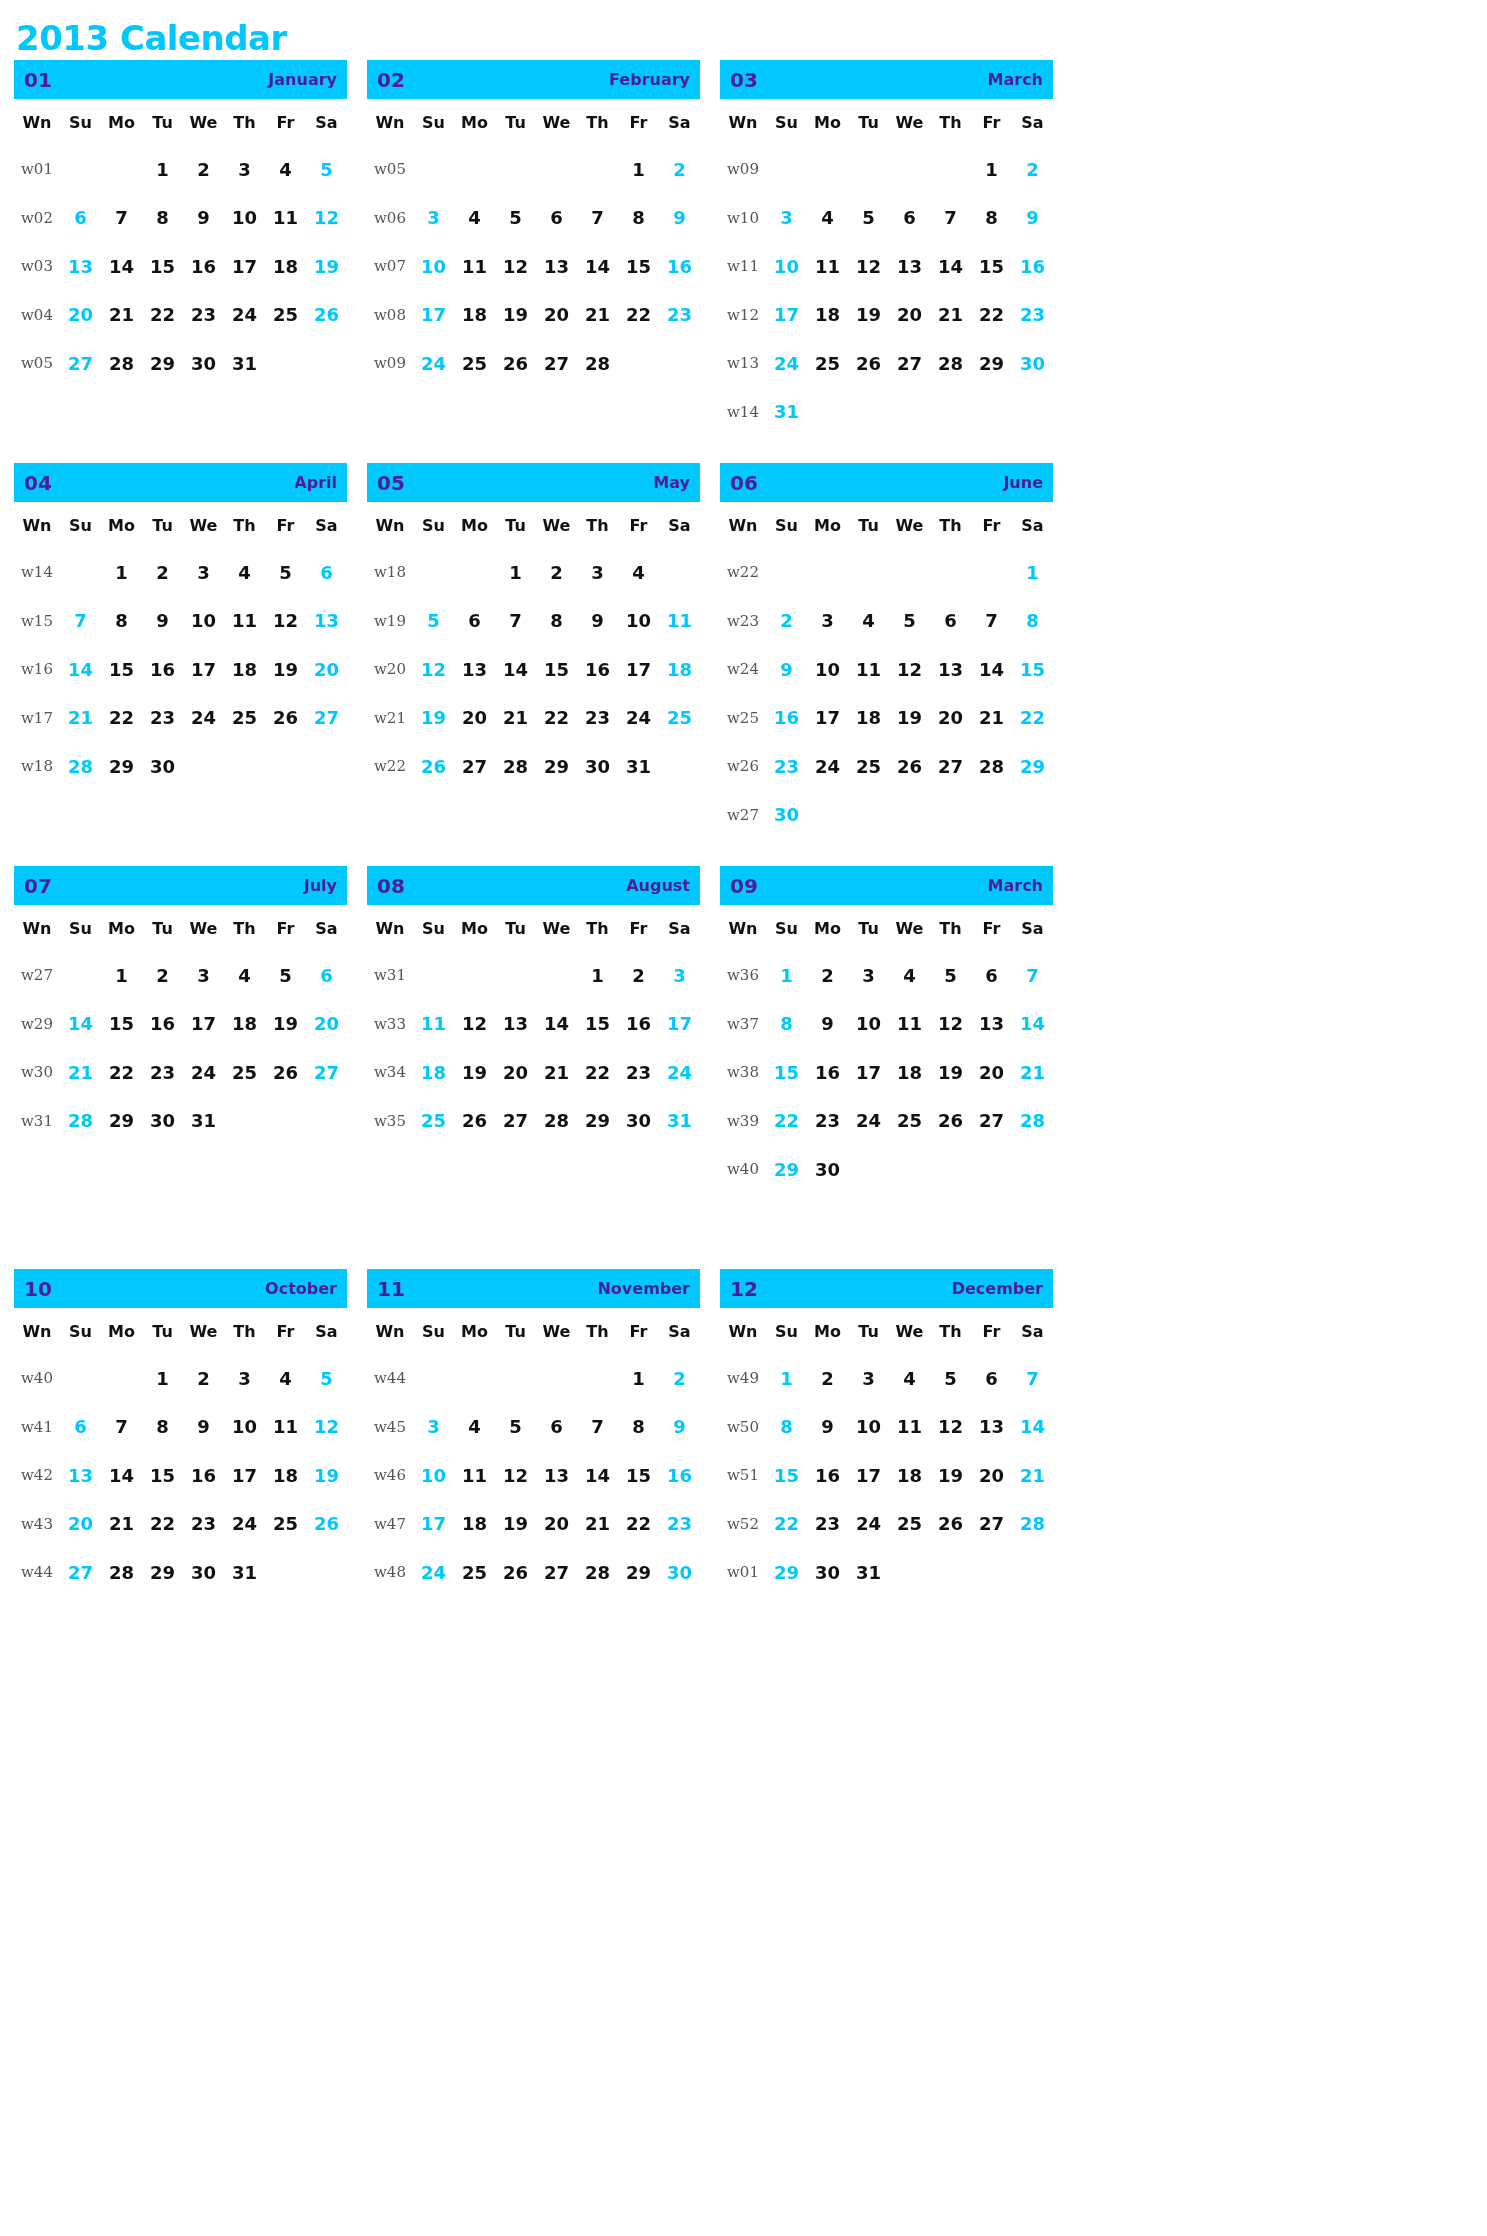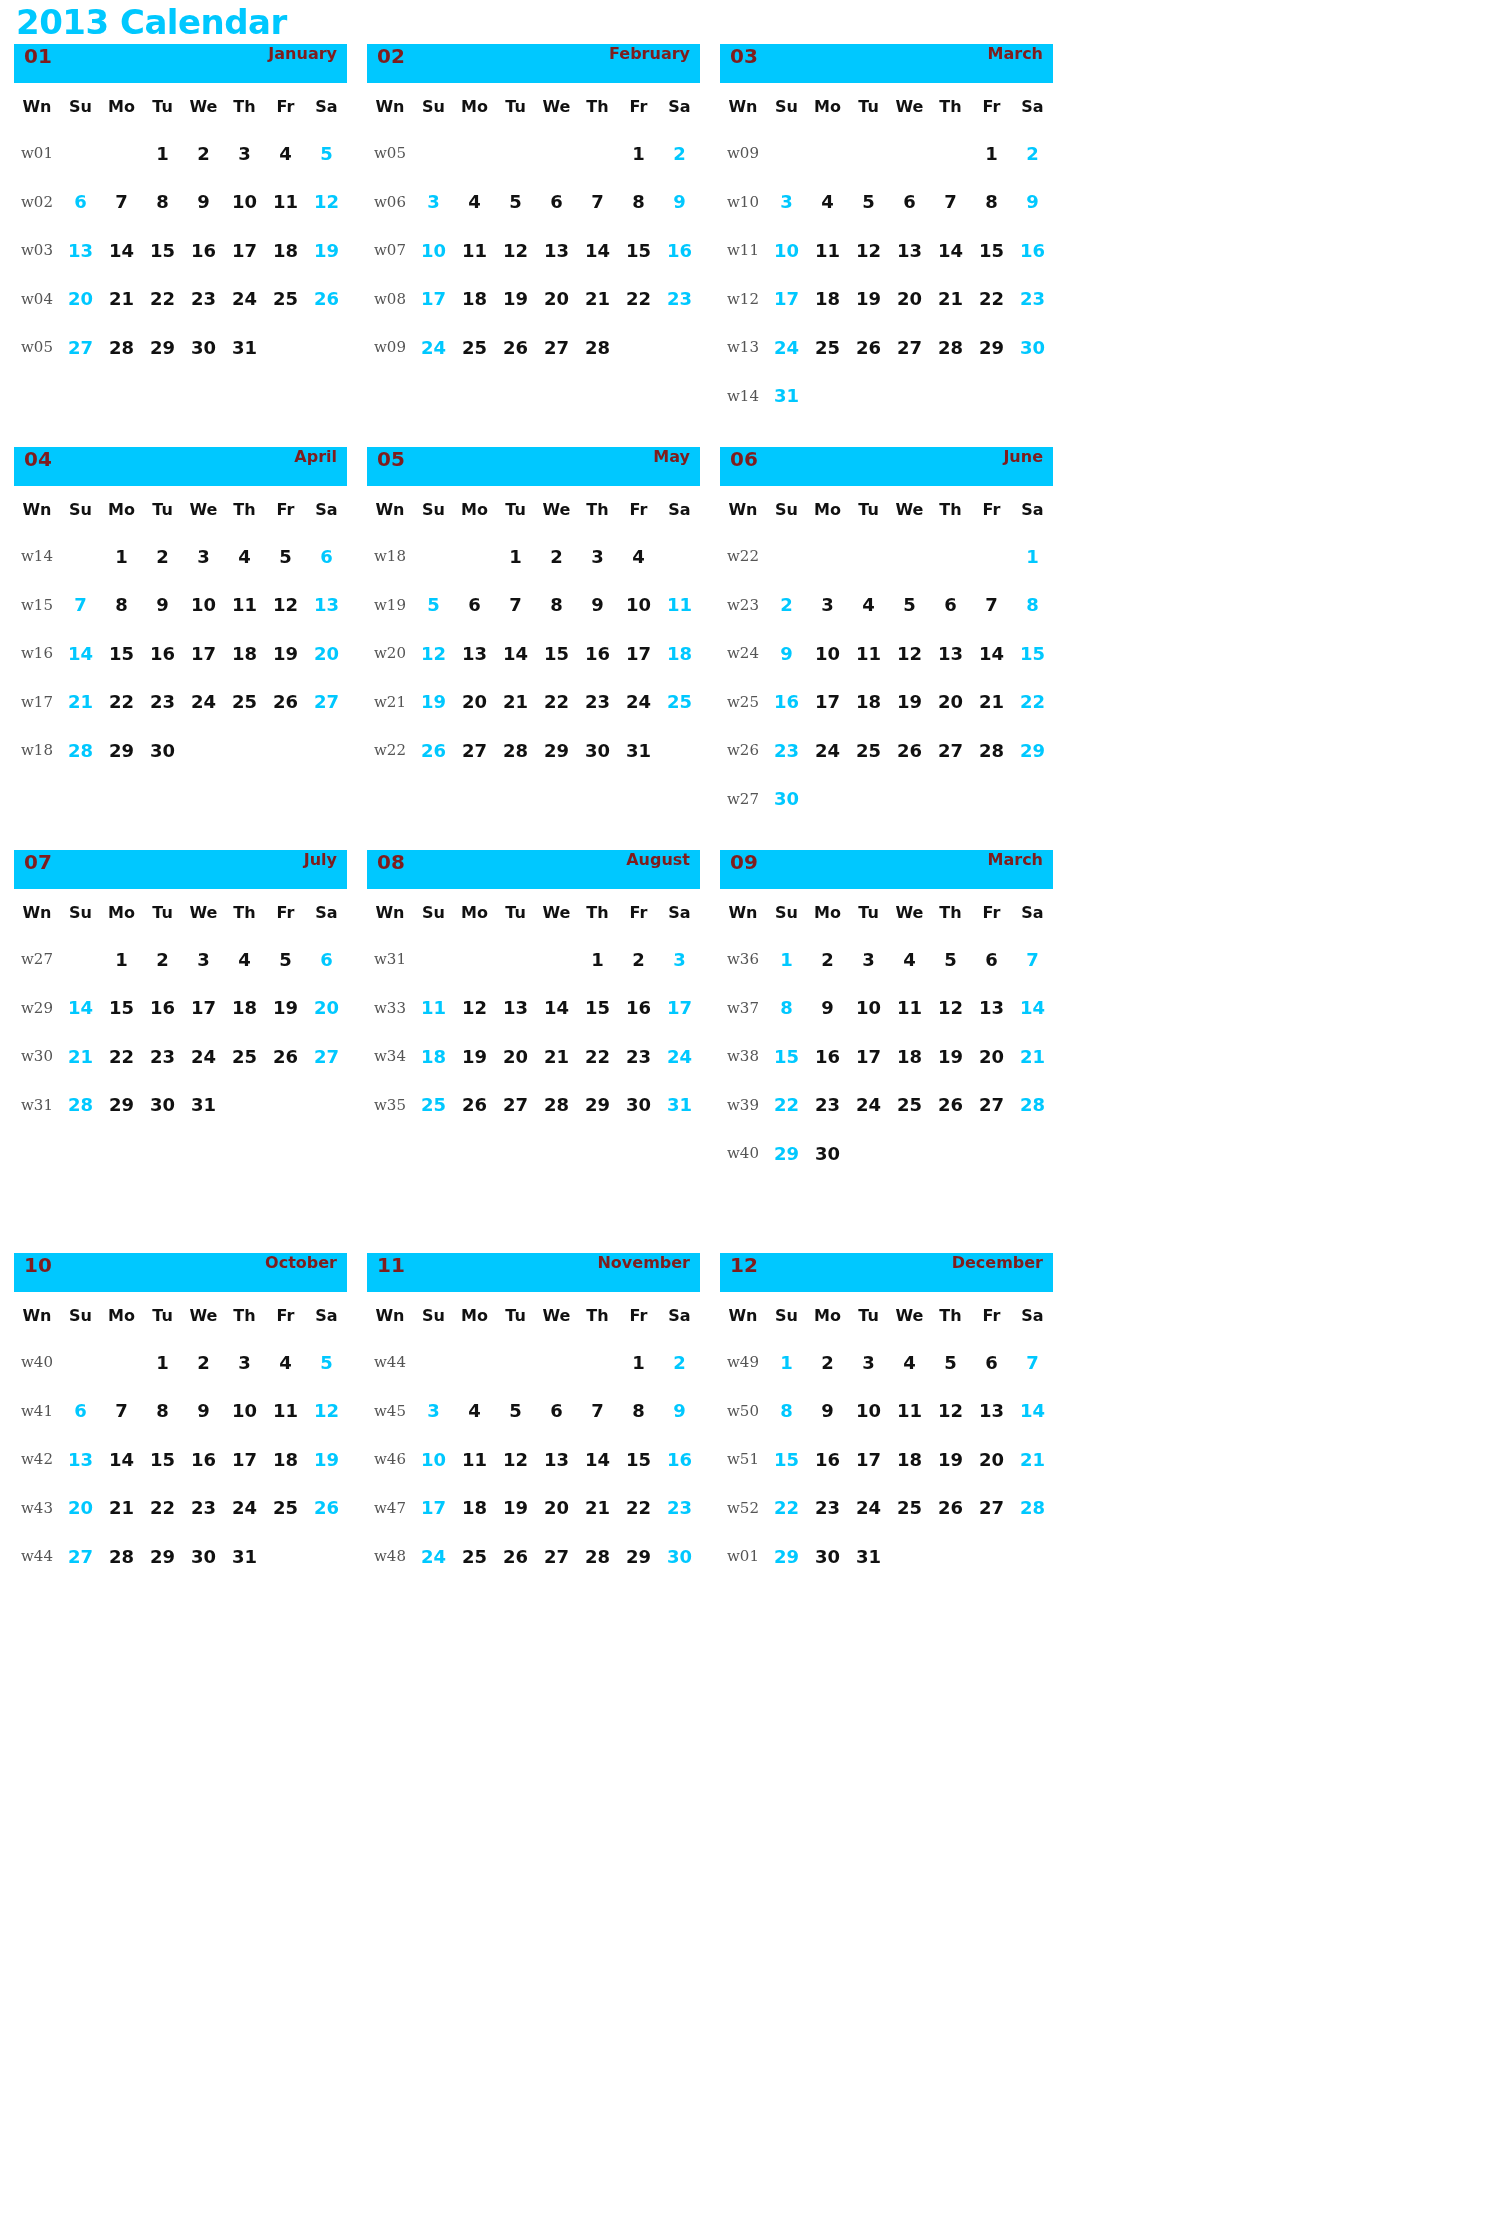--- a/index.html
+++ b/index.html
@@ -11,21 +11,21 @@
     width: 1487px;
     height: 2236px;
     overflow: hidden;
     font-family: "DejaVu Sans", "Liberation Sans", sans-serif;
   }
   #calendar-root {
     position: relative;
     width: 1487px;
     height: 2236px;
     box-sizing: border-box;
-    padding: 0 14px;
+    padding: 16px 14px;
   }
   .page-title {
     font-size: 34px;
     font-weight: bold;
     color: #00c8ff;
     letter-spacing: -0.5px;
     line-height: 44px;
     height: 44px;
     margin: 0;
     padding: 0 0 0 2px;
@@ -35,24 +35,24 @@
     display: flex;
     gap: 20px;
     margin-bottom: 0;
   }
   .month-block {
     width: 333px;
     flex: 0 0 333px;
   }
   .month-header {
     background: #00c8ff;
-    color: #7f1d1d;
+    color: #4c1d95;
     height: 39px;
     display: flex;
-    align-items: flex-start;
+    align-items: center;
     justify-content: space-between;
     padding: 0 10px;
     box-sizing: border-box;
   }
   .month-num {
     font-size: 20px;
     font-weight: bold;
     letter-spacing: 0px;
   }
   .month-name {

